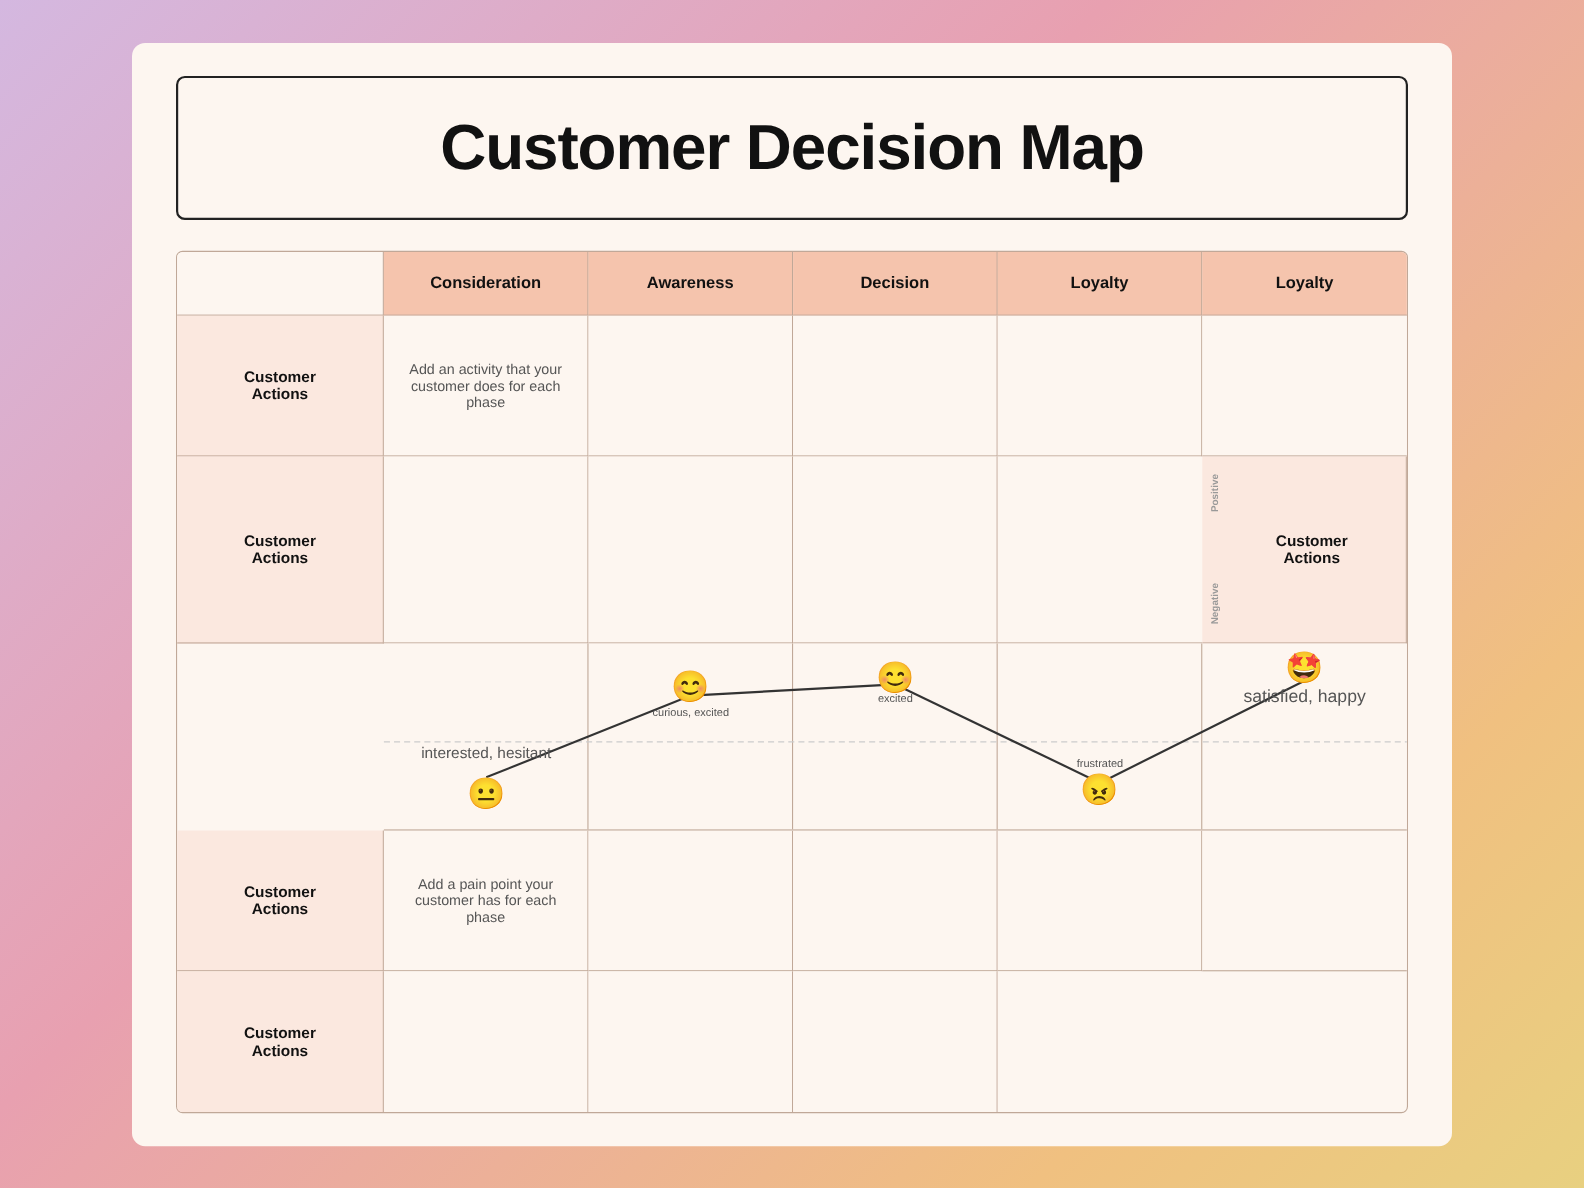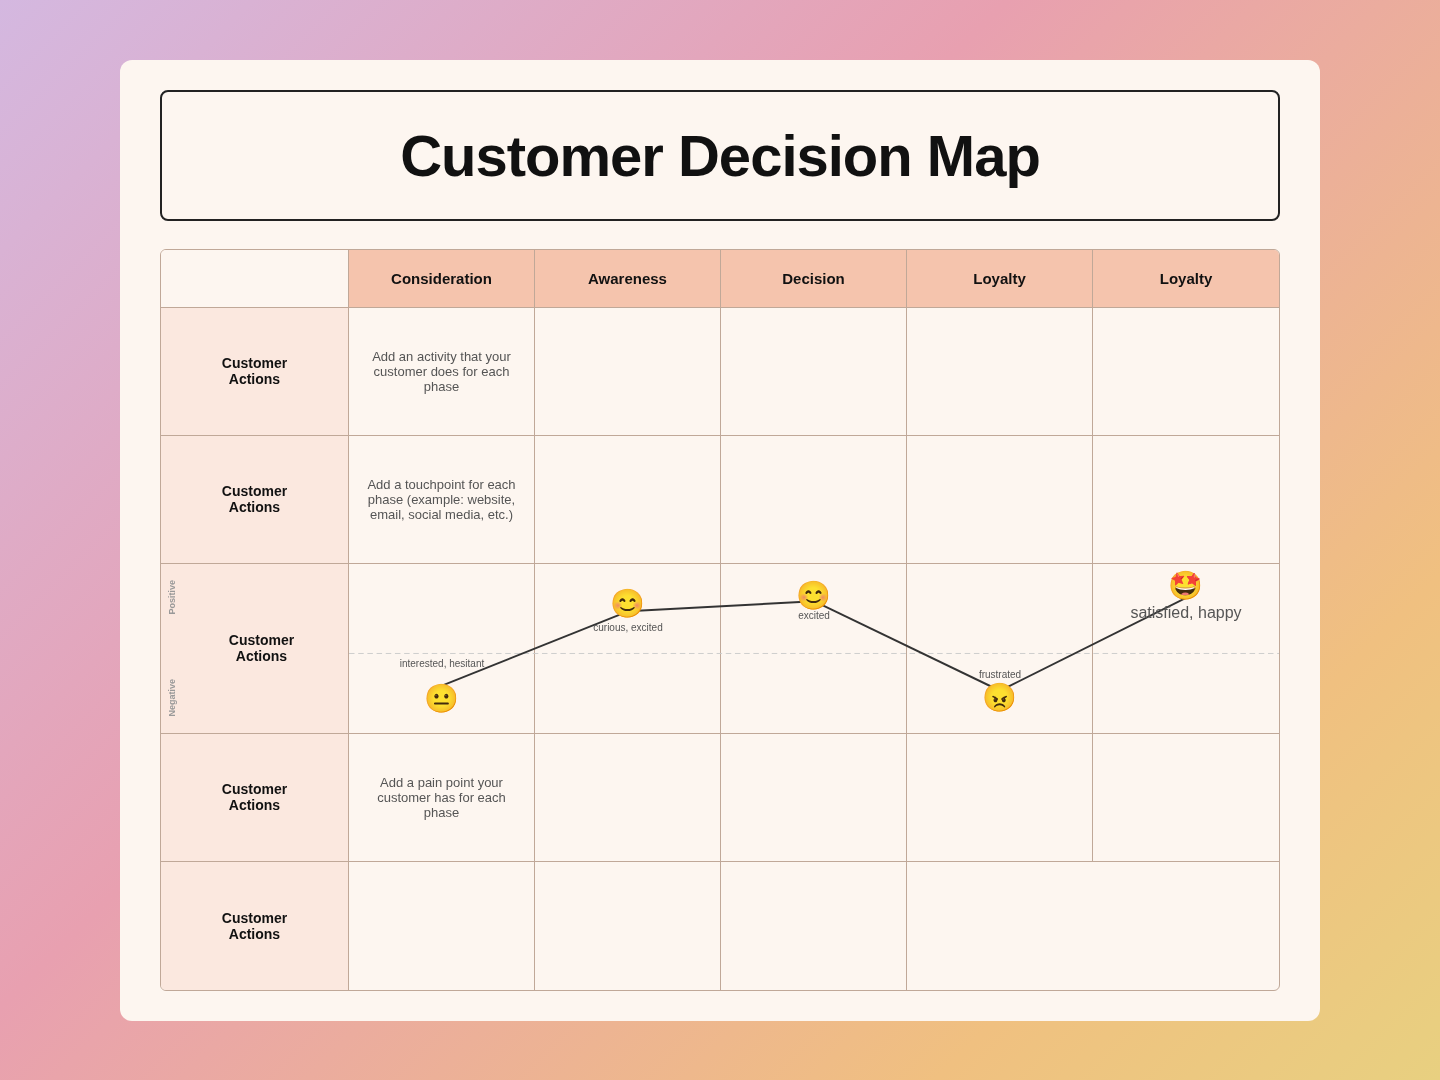--- a/index.html
+++ b/index.html
@@ -56,21 +56,20 @@
       <div style="background: rgb(245, 196, 173); border-right: none; border-bottom: 1.5px solid rgb(192, 168, 152); text-align: center; padding: 8px 8px; font-weight: 800; font-size: 15px; color: rgb(17, 17, 17); display: flex; align-items: center; justify-content: center;">Loyalty</div>
       <div style="background: rgb(251, 232, 223); border-right: 1.5px solid rgb(192, 168, 152); border-bottom: 1.5px solid rgb(192, 168, 152); display: flex; align-items: center; justify-content: center; text-align: center; font-weight: 700; font-size: 14px; color: rgb(17, 17, 17); padding: 12px 8px; min-height: 128px; white-space: pre-line;">Customer
 Actions</div>
       <div style="background: rgb(253, 246, 240); border-right: 1.5px solid rgb(192, 168, 152); border-bottom: 1.5px solid rgb(192, 168, 152); display: flex; align-items: center; justify-content: center; text-align: center; font-size: 13px; color: rgb(85, 85, 85); padding: 32px 10px; min-height: 128px;">Add an activity that your customer does for each phase</div>
       <div style="background: rgb(253, 246, 240); border-right: 1.5px solid rgb(192, 168, 152); border-bottom: 1.5px solid rgb(192, 168, 152); display: flex; align-items: center; justify-content: center; text-align: center; font-size: 13px; color: rgb(85, 85, 85); padding: 14px 10px; min-height: 128px;"></div>
       <div style="background: rgb(253, 246, 240); border-right: 1.5px solid rgb(192, 168, 152); border-bottom: 1.5px solid rgb(192, 168, 152); display: flex; align-items: center; justify-content: center; text-align: center; font-size: 13px; color: rgb(85, 85, 85); padding: 14px 10px; min-height: 128px;"></div>
       <div style="background: rgb(253, 246, 240); border-right: 1.5px solid rgb(192, 168, 152); border-bottom: 1.5px solid rgb(192, 168, 152); display: flex; align-items: center; justify-content: center; text-align: center; font-size: 13px; color: rgb(85, 85, 85); padding: 14px 10px; min-height: 128px;"></div>
       <div style="background: rgb(253, 246, 240); border-right: none; border-bottom: 1.5px solid rgb(192, 168, 152); display: flex; align-items: center; justify-content: center; text-align: center; font-size: 13px; color: rgb(85, 85, 85); padding: 14px 10px; min-height: 128px;"></div>
       <div style="background: rgb(251, 232, 223); border-right: 1.5px solid rgb(192, 168, 152); border-bottom: 1.5px solid rgb(192, 168, 152); display: flex; align-items: center; justify-content: center; text-align: center; font-weight: 700; font-size: 14px; color: rgb(17, 17, 17); padding: 12px 8px; min-height: 128px; white-space: pre-line;">Customer
 Actions</div>
-      <div style="background: rgb(253, 246, 240); border-right: 1.5px solid rgb(192, 168, 152); border-bottom: 1.5px solid rgb(192, 168, 152); display: flex; align-items: center; justify-content: center; text-align: center; font-size: 13px; color: rgb(85, 85, 85); padding: 14px 10px; min-height: 128px;">Add a touchpoint for each phase (example: website, email, social media, etc.)</div>
       <div style="background: rgb(253, 246, 240); border-right: 1.5px solid rgb(192, 168, 152); border-bottom: 1.5px solid rgb(192, 168, 152); display: flex; align-items: center; justify-content: center; text-align: center; font-size: 13px; color: rgb(85, 85, 85); padding: 14px 10px; min-height: 128px;"></div>
       <div style="background: rgb(253, 246, 240); border-right: 1.5px solid rgb(192, 168, 152); border-bottom: 1.5px solid rgb(192, 168, 152); display: flex; align-items: center; justify-content: center; text-align: center; font-size: 13px; color: rgb(85, 85, 85); padding: 14px 10px; min-height: 128px;"></div>
       <div style="background: rgb(253, 246, 240); border-right: 1.5px solid rgb(192, 168, 152); border-bottom: 1.5px solid rgb(192, 168, 152); display: flex; align-items: center; justify-content: center; text-align: center; font-size: 13px; color: rgb(85, 85, 85); padding: 14px 10px; min-height: 128px;"></div>
       <div style="background: rgb(253, 246, 240); border-right: none; border-bottom: 1.5px solid rgb(192, 168, 152); display: flex; align-items: center; justify-content: center; text-align: center; font-size: 13px; color: rgb(85, 85, 85); padding: 14px 10px; min-height: 128px;"></div>
       <div style="background: rgb(251, 232, 223); border-right: 1.5px solid rgb(192, 168, 152); border-bottom: 1.5px solid rgb(192, 168, 152); border-left: none; display: flex; align-items: center; justify-content: center; text-align: center; font-weight: 700; font-size: 14px; color: rgb(17, 17, 17); padding: 12px 8px; min-height: 170px; position: relative;">
         <div style="position: absolute; left: 6px; top: 0px; height: 100%; display: flex; flex-direction: column; justify-content: space-between; padding: 16px 0px;">
           <span style="font-size: 9px; color: rgb(153, 153, 153); writing-mode: vertical-rl; transform: rotate(180deg);">Positive</span>
           <span style="font-size: 9px; color: rgb(153, 153, 153); writing-mode: vertical-rl; transform: rotate(180deg);">Negative</span>
         </div>
         <span style="white-space: pre-line; padding-left: 14px;">Customer
@@ -86,21 +85,21 @@
         </div>
         <svg viewBox="0 0 1012 170" preserveAspectRatio="none" style="position: absolute; top: 0px; left: 0px; width: 100%; height: 100%; overflow: visible;">
           <line x1="0" y1="90" x2="1012" y2="90" stroke="#ccc" stroke-width="1" stroke-dasharray="6,4"></line>
           <line x1="101.2" y1="122.39999999999999" x2="303.6" y2="47.6" stroke="#333" stroke-width="2"></line>
           <line x1="303.6" y1="47.6" x2="506" y2="37.4" stroke="#333" stroke-width="2"></line>
           <line x1="506" y1="37.4" x2="708.4000000000001" y2="127.5" stroke="#333" stroke-width="2"></line>
           <line x1="708.4000000000001" y1="127.5" x2="910.8000000000001" y2="34" stroke="#333" stroke-width="2"></line>
         </svg>
         <div style="position: absolute; display: flex; flex-direction: column-reverse; align-items: center; transform: translate(-50%, -50%); left: 10%; top: 72%;">
           <span style="font-size: 28px; line-height: 1; display: block;">😐</span>
-          <span style="font-size: 10px; color: rgb(85, 85, 85); white-space: nowrap; margin-top: 0px; text-align: center; margin-bottom: 16px;">interested, hesitant</span>
+          <span style="font-size: 14px; color: rgb(85, 85, 85); white-space: nowrap; margin-top: 0px; text-align: center; margin-bottom: 16px;">interested, hesitant</span>
         </div>
         <div style="position: absolute; display: flex; flex-direction: column; align-items: center; transform: translate(-50%, -50%); left: 30%; top: 28%;">
           <span style="font-size: 28px; line-height: 1; display: block;">😊</span>
           <span style="font-size: 10px; color: rgb(85, 85, 85); white-space: nowrap; margin-top: 4px; text-align: right;">curious, excited</span>
         </div>
         <div style="position: absolute; display: flex; flex-direction: column; align-items: center; transform: translate(-50%, -50%); left: 50%; top: 22%;">
           <span style="font-size: 28px; line-height: 1; display: block;">😊</span>
           <span style="font-size: 10px; color: rgb(85, 85, 85); white-space: nowrap; margin-top: 0; text-align: right;">excited</span>
         </div>
         <div style="position: absolute; display: flex; flex-direction: column-reverse; align-items: center; transform: translate(-50%, -50%); left: 70%; top: 75%;">

